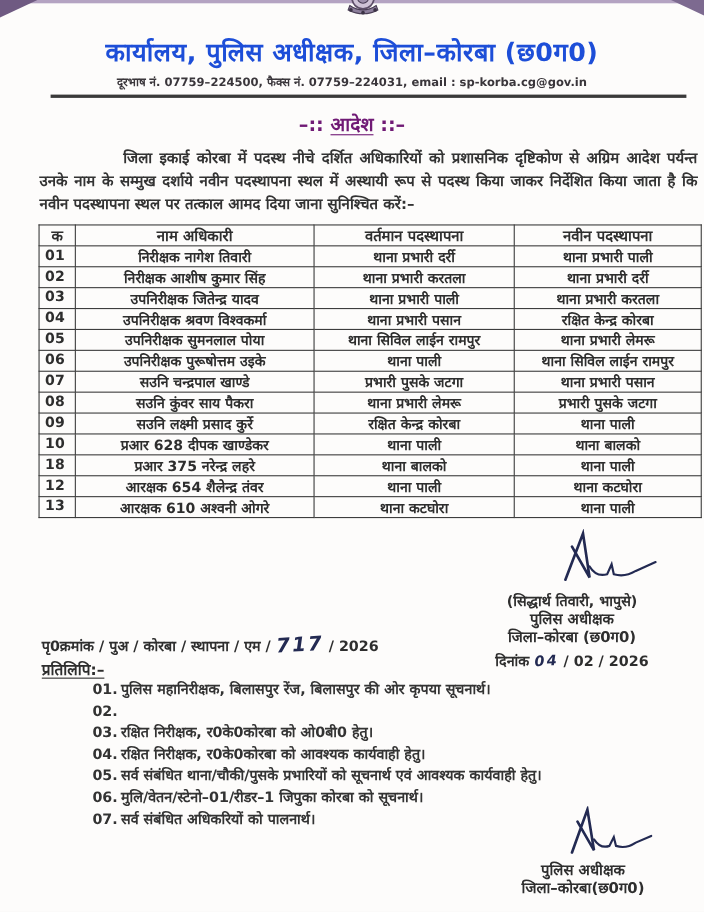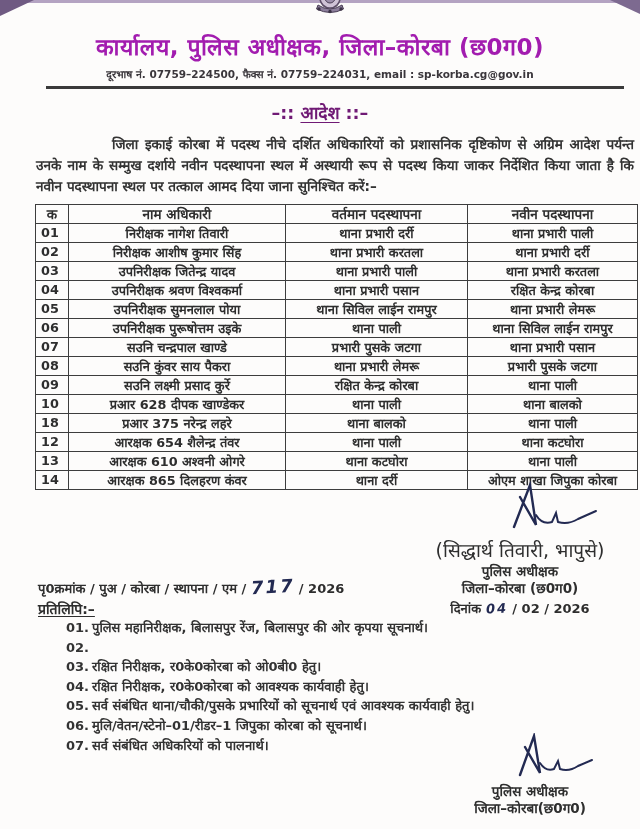--- a/index.html
+++ b/index.html
@@ -10,21 +10,21 @@
   }
   
   .scan-top-edge { position:absolute; top:0; left:0; width:640px; height:3px; background:#b4a3c2; }
   .scan-corner { position:absolute; top:0; width:0; height:0; }
   .scan-corner.left  { left:0;  border-top:16px solid #6f5a82; border-right:34px solid transparent; }
   .scan-corner.right { right:0; border-top:14px solid #7d6a90; border-left:30px solid transparent; }
 
   .emblem { position:absolute; top:-13px; left:310px; width:40px; height:30px; }
 
   .letterhead { text-align:center; padding-top:30px; }
-  .office-title { font-size:23px; font-weight:bold; color:#a21caf; letter-spacing:0.5px; }
+  .office-title { font-size:23px; font-weight:bold; color:#1d4ed8; letter-spacing:0.5px; }
   .contact-line { font-size:10.5px; font-weight:bold; color:#3a363b; margin-top:5px; }
   .head-rule { height:2.6px; background:#3a3a3a; margin:5px 16px 0 46px; }
 
   .order-heading { text-align:center; font-size:17.5px; font-weight:bold; margin-top:11px; color:#701a75; }
   .order-heading .uline { text-decoration:underline; text-underline-offset:3px; }
 
   .body-para {
     margin:10px 18px 0 36px; width:598px; text-align:justify;
     font-size:13.6px; font-weight:bold; line-height:21px; color:#333; text-indent:76px;
   }
@@ -37,32 +37,32 @@
   table.transfer th { font-size:13.5px; text-align:center; }
   table.transfer td { font-size:12.8px; text-align:center; }
   table.transfer td.num { text-align:left; }
   col.c-num  { width:33px; }
   col.c-name { width:217px; }
   col.c-cur  { width:182px; }
   col.c-new  { width:170px; }
 
   .sig-top { position:absolute; top:481px; left:400px; width:240px; text-align:center; }
   .sig-top .scribble { margin-left:70px; }
-  .sig-name  { font-size:19px; font-weight:normal; }
+  .sig-name  { font-size:13px; font-weight:bold; }
   .sig-line  { font-size:13.5px; font-weight:bold; line-height:17px; }
   .sig-date  { font-size:13px; font-weight:bold; margin-top:2px; }
 
   .handwritten { font-style:italic; color:#232a52; font-weight:bold; letter-spacing:2px; display:inline-block; transform:rotate(-3deg); }
   .hw-big { font-size:18px; }
 
   .ref-line { position:absolute; top:576px; left:38px; font-size:13px; font-weight:bold; }
   .copy-block { position:absolute; top:599px; left:38px; width:590px; }
   .copy-label { font-size:14px; font-weight:bold; text-decoration:underline; text-underline-offset:2px; }
   .copy-item { display:flex; font-size:13px; font-weight:bold; line-height:19.6px; color:#333; }
-  .copy-item .num { width:26px; flex:none; margin-left:28px; }
+  .copy-item .num { width:26px; flex:none; margin-left:46px; }
 
   .sig-bottom { position:absolute; top:733px; left:440px; width:180px; text-align:center; }
   .sig-bottom .scribble { margin-left:55px; }
 </style>
 </head>
 <body>
 
 <div class="page">
   <div class="scan-top-edge"></div>
   <div class="scan-corner left"></div>
@@ -175,26 +175,20 @@
           <td>आरक्षक 654 शैलेन्द्र तंवर</td>
           <td>थाना पाली</td>
           <td>थाना कटघोरा</td>
         </tr>
         <tr>
           <td class="num">13</td>
           <td>आरक्षक 610 अश्वनी ओगरे</td>
           <td>थाना कटघोरा</td>
           <td>थाना पाली</td>
         </tr>
-        <tr>
-          <td class="num">14</td>
-          <td>आरक्षक 865 दिलहरण कंवर</td>
-          <td>थाना दर्री</td>
-          <td>ओएम शाखा जिपुका कोरबा</td>
-        </tr>
       </tbody>
   </table>
 
   <div class="sig-top">
     <svg class="scribble" width="110" height="52" viewBox="0 0 110 52">
       <path d="M14,46 L30,4 L36,44 L20,16" stroke="#232a52" stroke-width="2.4" fill="none" stroke-linecap="round"></path>
       <path d="M36,34 q6,10 16,7 l4,-9 l2,9 q10,3 20,-3 l18,-8" stroke="#232a52" stroke-width="2" fill="none" stroke-linecap="round"></path>
     </svg>
     <div class="sig-name">(सिद्धार्थ तिवारी, भापुसे)</div>
     <div class="sig-line">पुलिस अधीक्षक</div>

